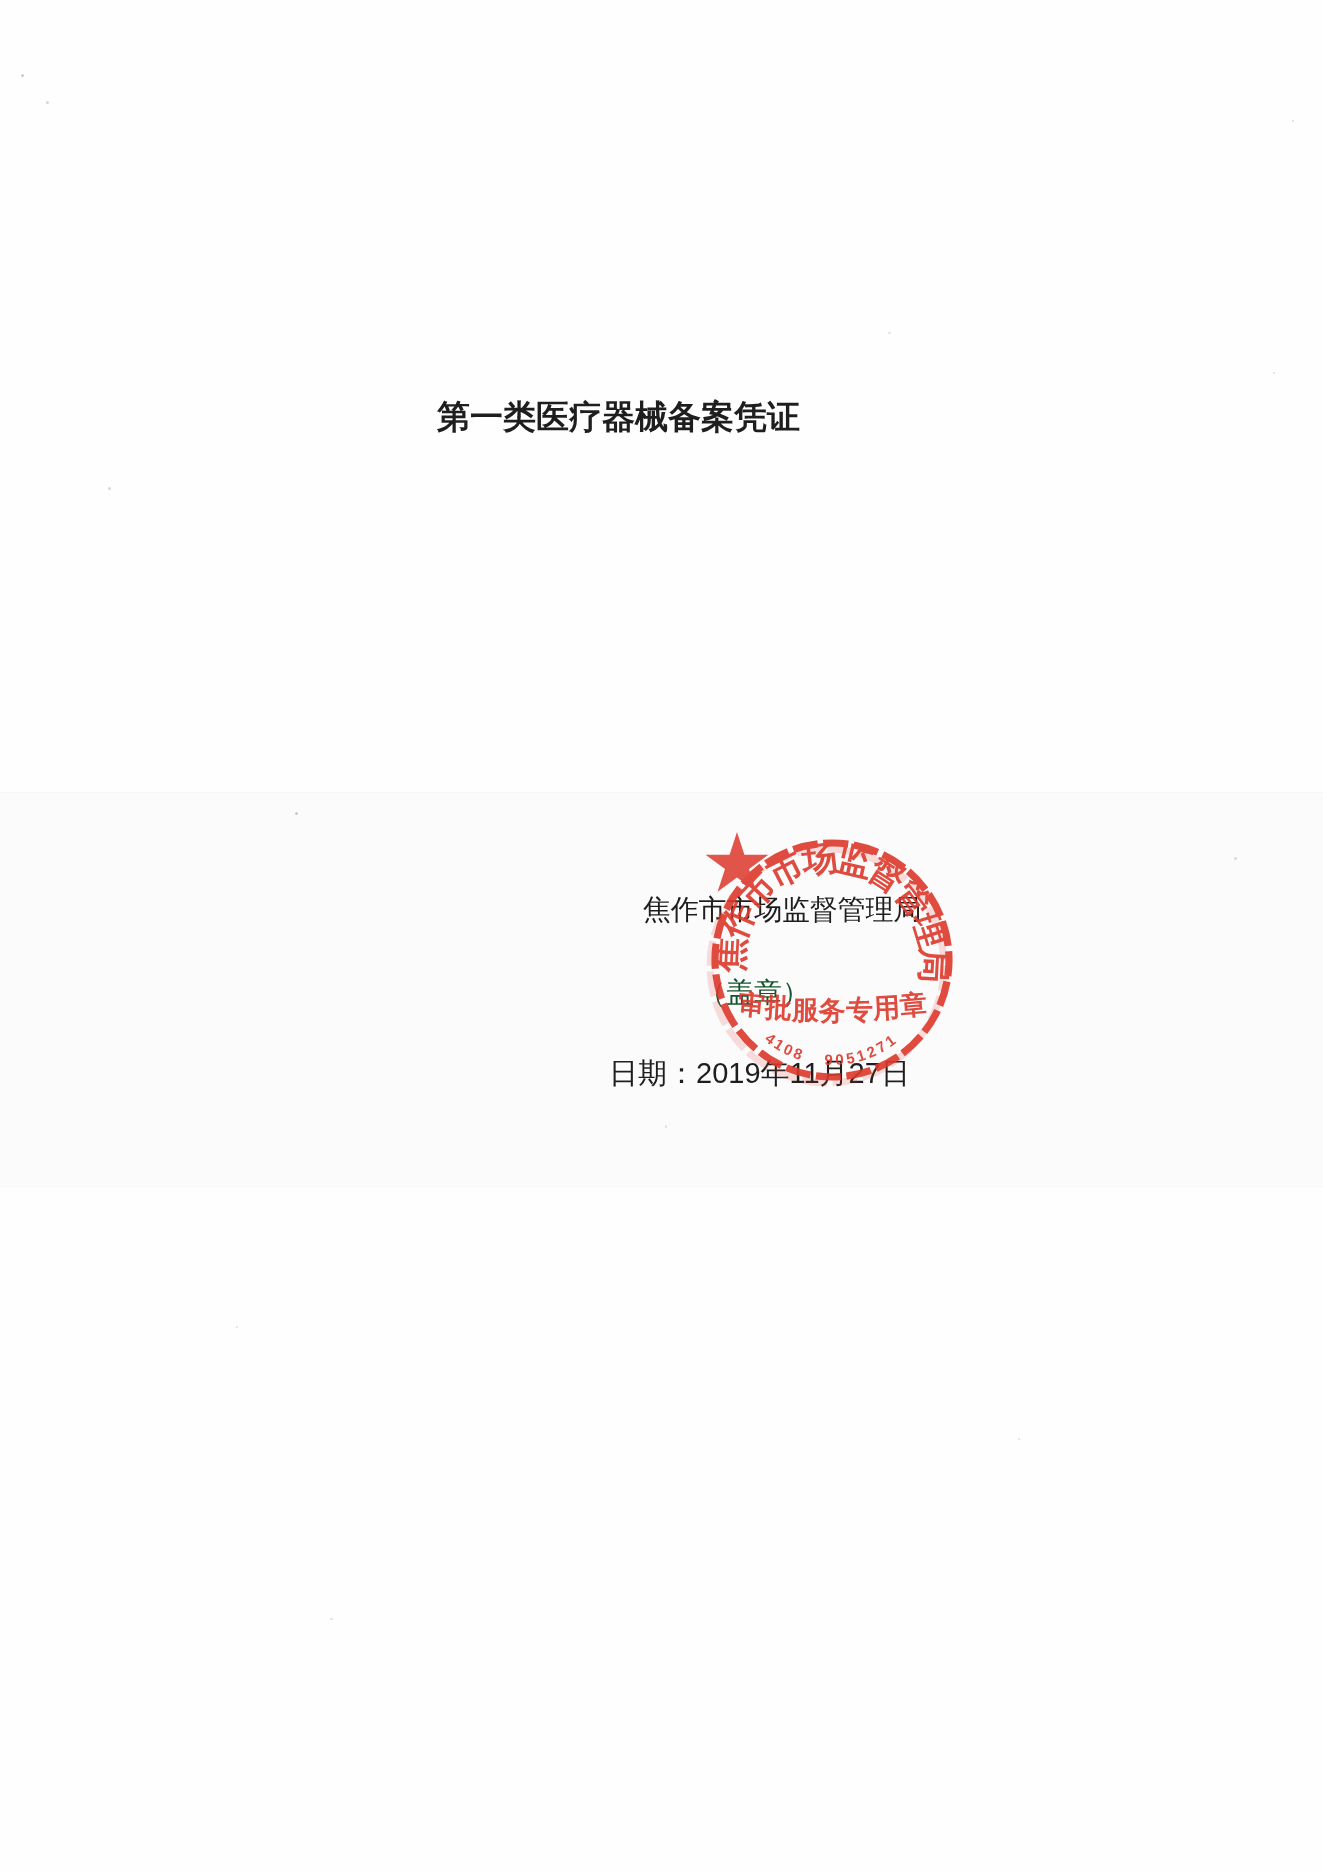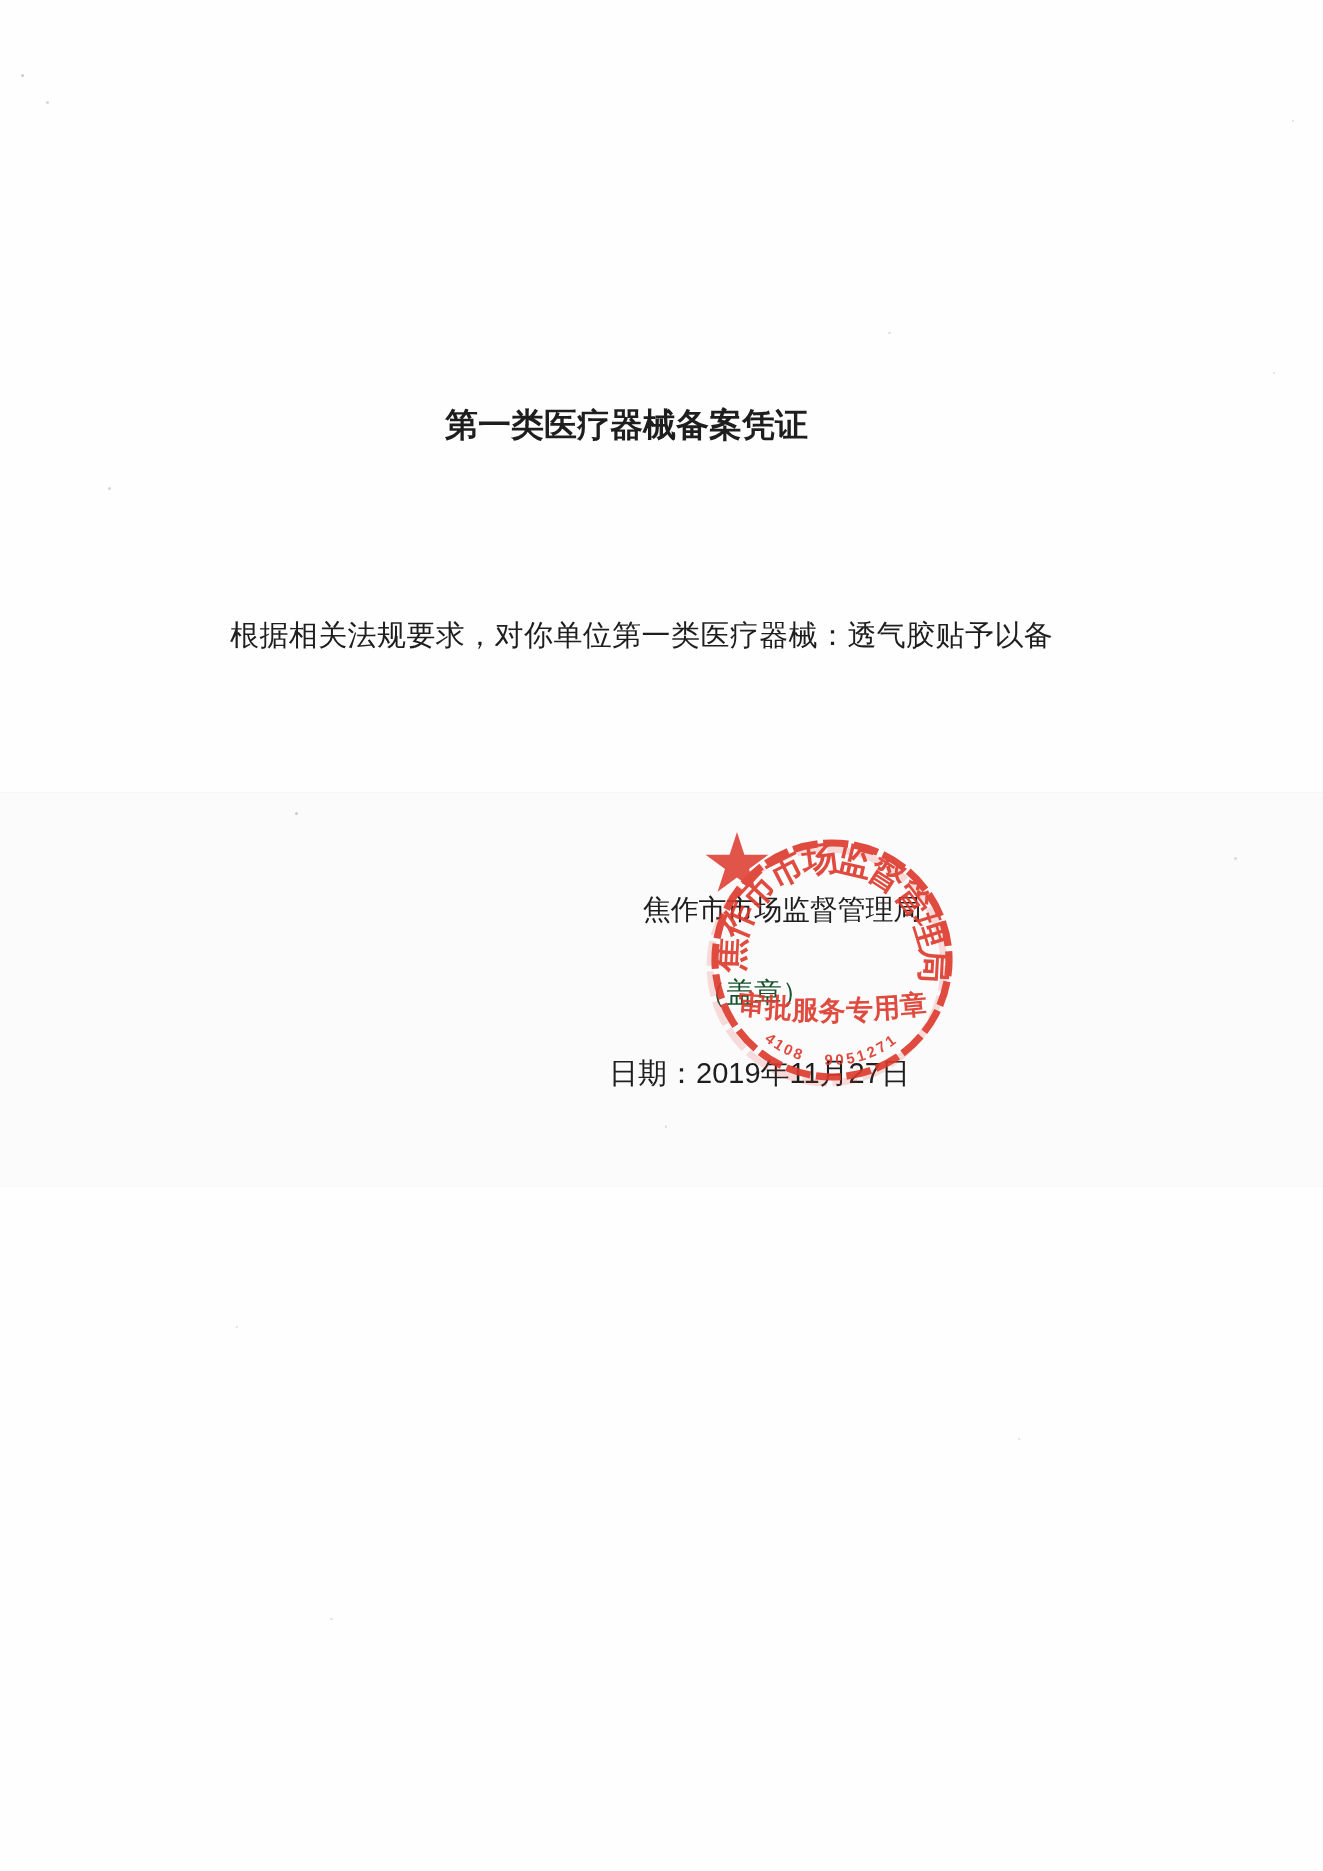--- a/index.html
+++ b/index.html
@@ -13,21 +13,21 @@
     color:#222;
   }
   
   .scan-band{position:absolute;left:0;width:100%;background:rgba(110,110,110,0.018);}
   .scan-line{position:absolute;left:0;width:100%;height:1px;background:rgba(0,0,0,0.035);}
   .speck{position:absolute;border-radius:50%;background:#9a9a9a;}
 
   .doc-title{
     position:absolute;left:437px;top:395px;
     font-size:33px;font-weight:600;letter-spacing:0px;
-    color:#1e1e1e;white-space:nowrap;margin:8px;
+    color:#1e1e1e;white-space:nowrap;margin:0;
   }
   .recipient{
     position:absolute;left:164px;top:540px;
     font-size:28px;font-weight:600;color:#1e1e1e;white-space:nowrap;
   }
   .body-line{
     position:absolute;left:168px;
     font-size:29px;font-weight:500;color:#1e1e1e;white-space:nowrap;
     letter-spacing:0.4px;
   }
@@ -95,21 +95,20 @@
   <div class="speck" style="left:1292px;top:120px;width:2px;height:2px;opacity:.35;"></div>
   <div class="speck" style="left:665px;top:1125px;width:2px;height:3px;opacity:.3;"></div>
   <div class="speck" style="left:330px;top:1618px;width:3px;height:2px;opacity:.3;"></div>
   <div class="speck" style="left:1018px;top:1438px;width:2px;height:2px;opacity:.3;"></div>
   <div class="speck" style="left:236px;top:1326px;width:2px;height:2px;opacity:.3;"></div>
   <div class="speck" style="left:1273px;top:372px;width:2px;height:2px;opacity:.3;"></div>
 
   <h1 class="doc-title">第一类医疗器械备案凭证</h1>
 
 
-  <div class="body-line l1">根据相关法规要求，对你单位第一类医疗器械：透气胶贴予以备</div>
 
   <div class="issuer">焦作市市场监督管理局</div>
   <div class="seal-note">（盖章）</div>
   <div class="date-line">日期：2019年11月27日</div>
 
   <div class="stamp" style="color: rgb(221, 56, 43);">
     <svg width="260" height="260" viewBox="0 0 260 260">
       <circle class="ring ring-ghost" cx="125" cy="136" r="117" stroke-width="7" stroke-dasharray="25.1 5.53"></circle>
       <circle class="ring" cx="130" cy="130" r="117" stroke-width="7.2" stroke-dasharray="25.1 5.53" stroke-dashoffset="9"></circle>
     </svg>

